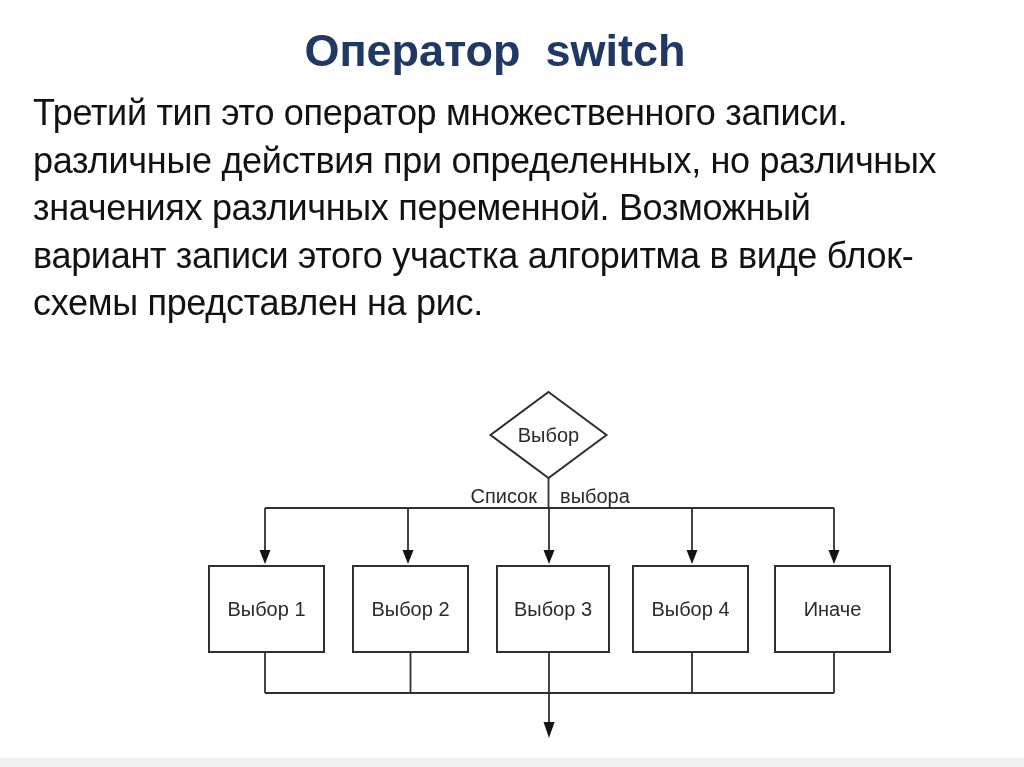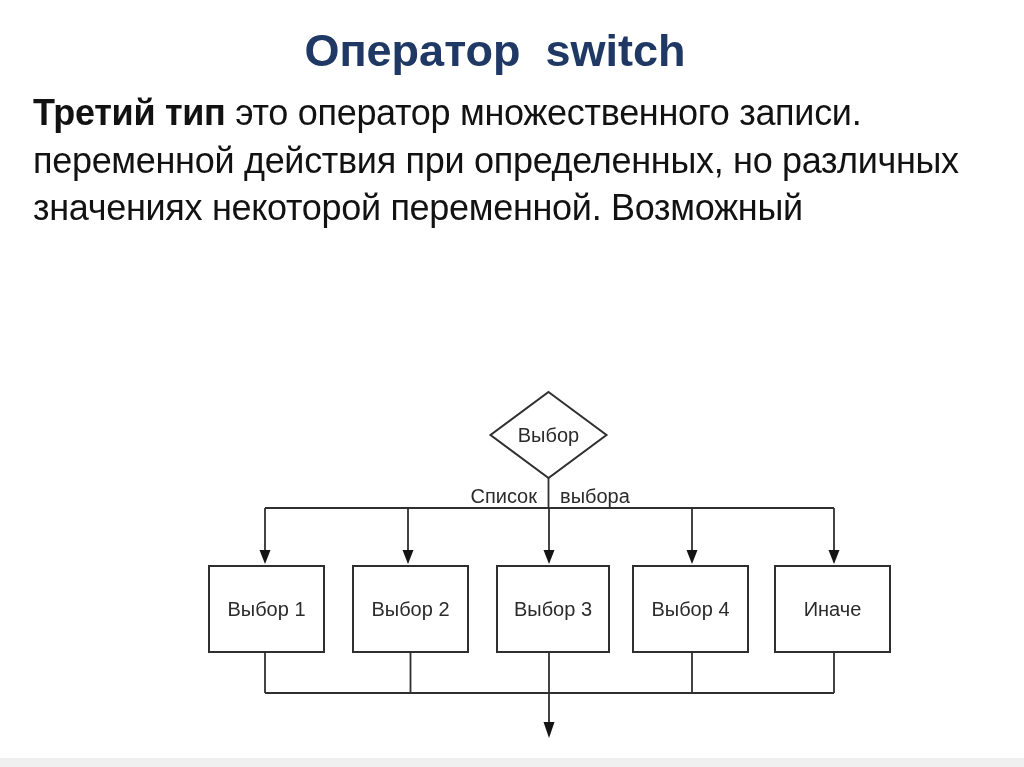--- a/index.html
+++ b/index.html
@@ -12,43 +12,45 @@
     position:absolute;top:26px;left:-17px;width:1024px;margin:0;
     text-align:center;font-size:45px;font-weight:700;line-height:1.1;
     color:var(--title,#1f3864);white-space:pre;
   }
   .body-text{
     position:absolute;top:89px;left:33px;width:980px;
     font-size:36px;line-height:47.6px;letter-spacing:-0.3px;
     color:var(--body_text,#121212);
   }
   .bodyline{white-space:pre;}
-  .lead-bold{font-weight:700;}
+  .lead-bold{font-weight:400;}
   .flowchart{position:absolute;left:0;top:385px;}
   .cline{stroke:var(--line_color,#2f2f2f);stroke-width:1.8;fill:none;}
   .cbox{fill:#ffffff;stroke:var(--line_color,#2f2f2f);stroke-width:2;}
   .ctext{
     fill:var(--diagram_text,#2b2b2b);
     font-family:"Liberation Sans",sans-serif;font-size:20px;
   }
   .ahead{fill:var(--arrow_color,#141414);stroke:none;}
   .footer-strip{
     position:absolute;left:0;top:758px;width:1024px;height:9px;
     background:var(--footer_strip,#f0f0f0);
   }
 </style>
 </head>
 <body>
 
 <h1 class="title">Оператор  switch</h1>
 
 <div class="body-text">
   <div class="bodyline"><span class="lead-bold">Третий тип</span><span> это оператор множественного записи.</span></div>
-  <div class="bodyline">переменной действия при определенных, но различных</div>
-  <div class="bodyline">значениях некоторой переменной. Возможный</div>
+  <div class="bodyline">различные действия при определенных, но различных</div>
+  <div class="bodyline">значениях различных переменной. Возможный</div>
+  <div class="bodyline">вариант записи этого участка алгоритма в виде блок-</div>
+  <div class="bodyline">схемы представлен на рис.</div>
 </div>
 
 <svg class="flowchart" width="1024" height="382" viewBox="0 385 1024 382" xmlns="http://www.w3.org/2000/svg">
 
   <polygon class="cbox" points="548.5,392 606.5,435 548.5,478 490.5,435"></polygon>
   <text class="ctext" x="548.5" y="442" text-anchor="middle">Выбор</text>
 
   <line class="cline" x1="548.5" y1="478" x2="548.5" y2="508"></line>
 
   <text class="ctext" x="537" y="503" text-anchor="end">Список</text>

